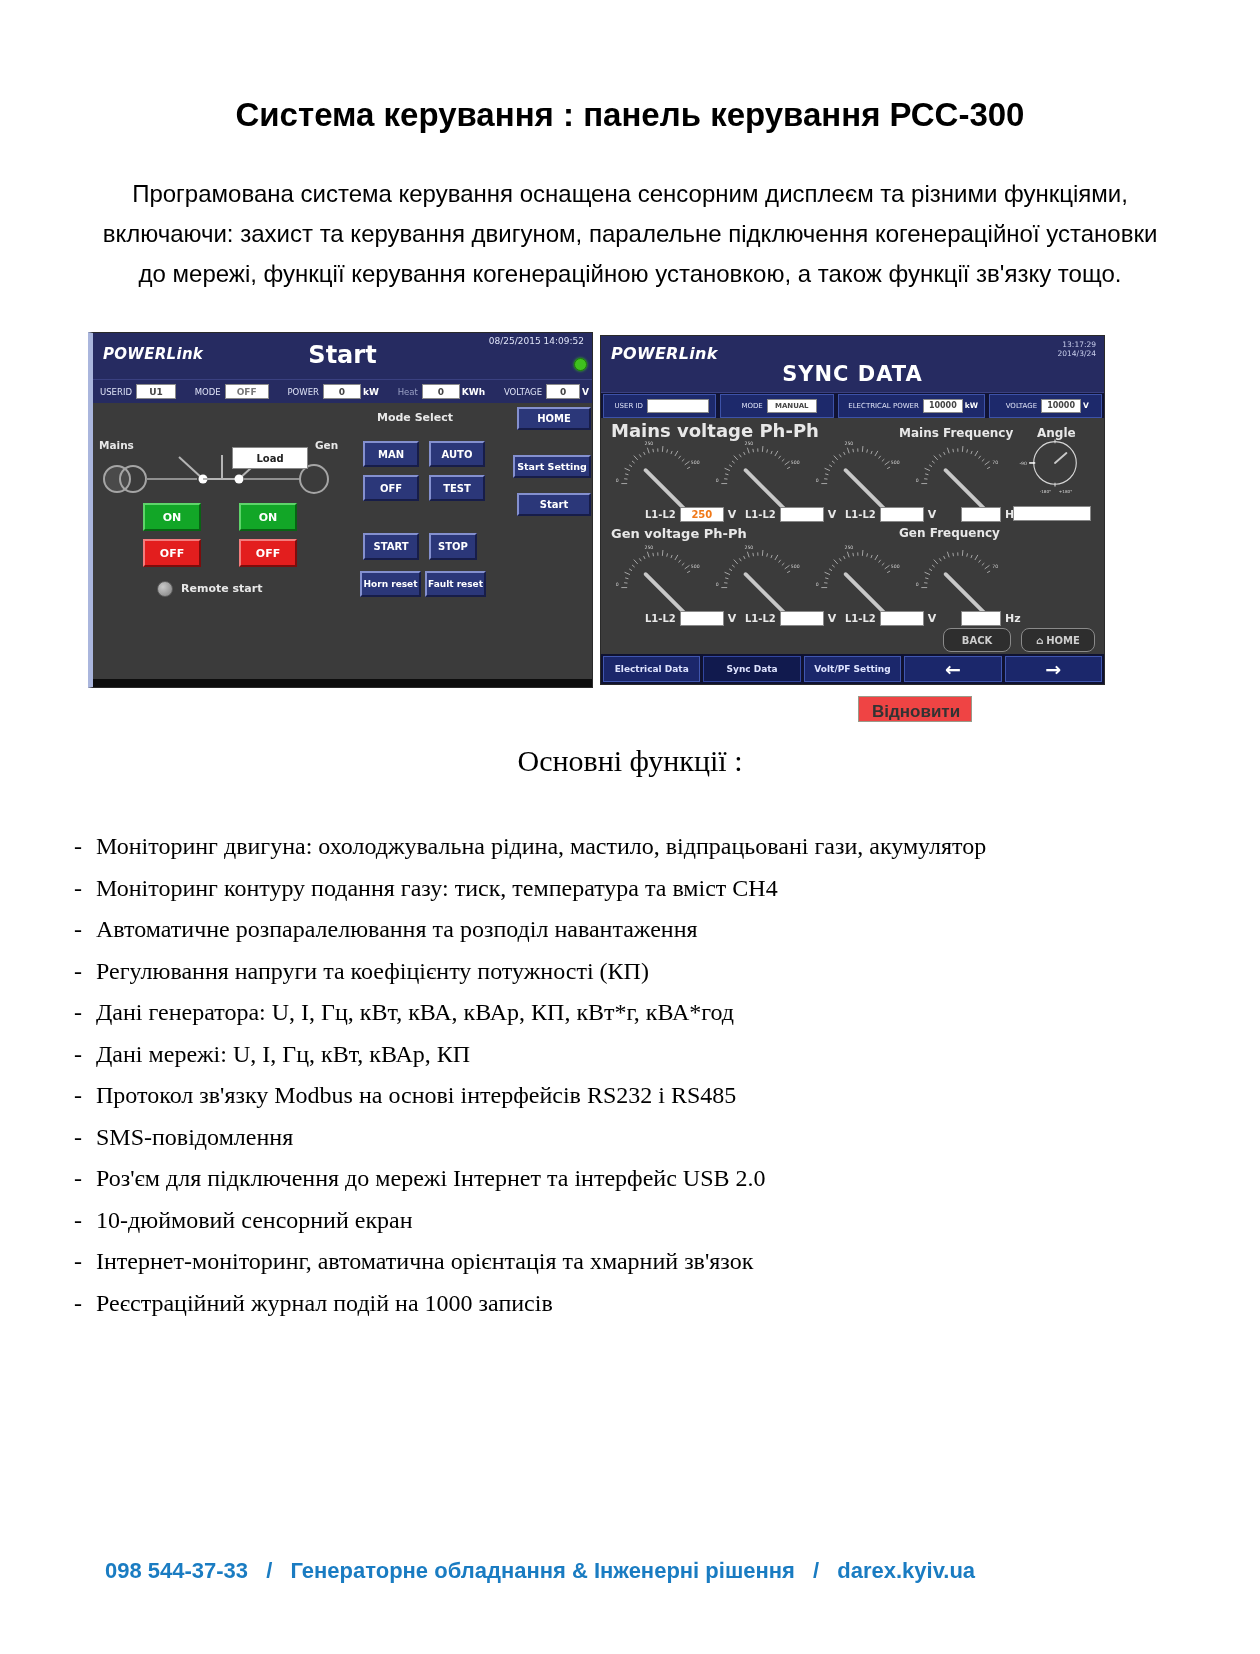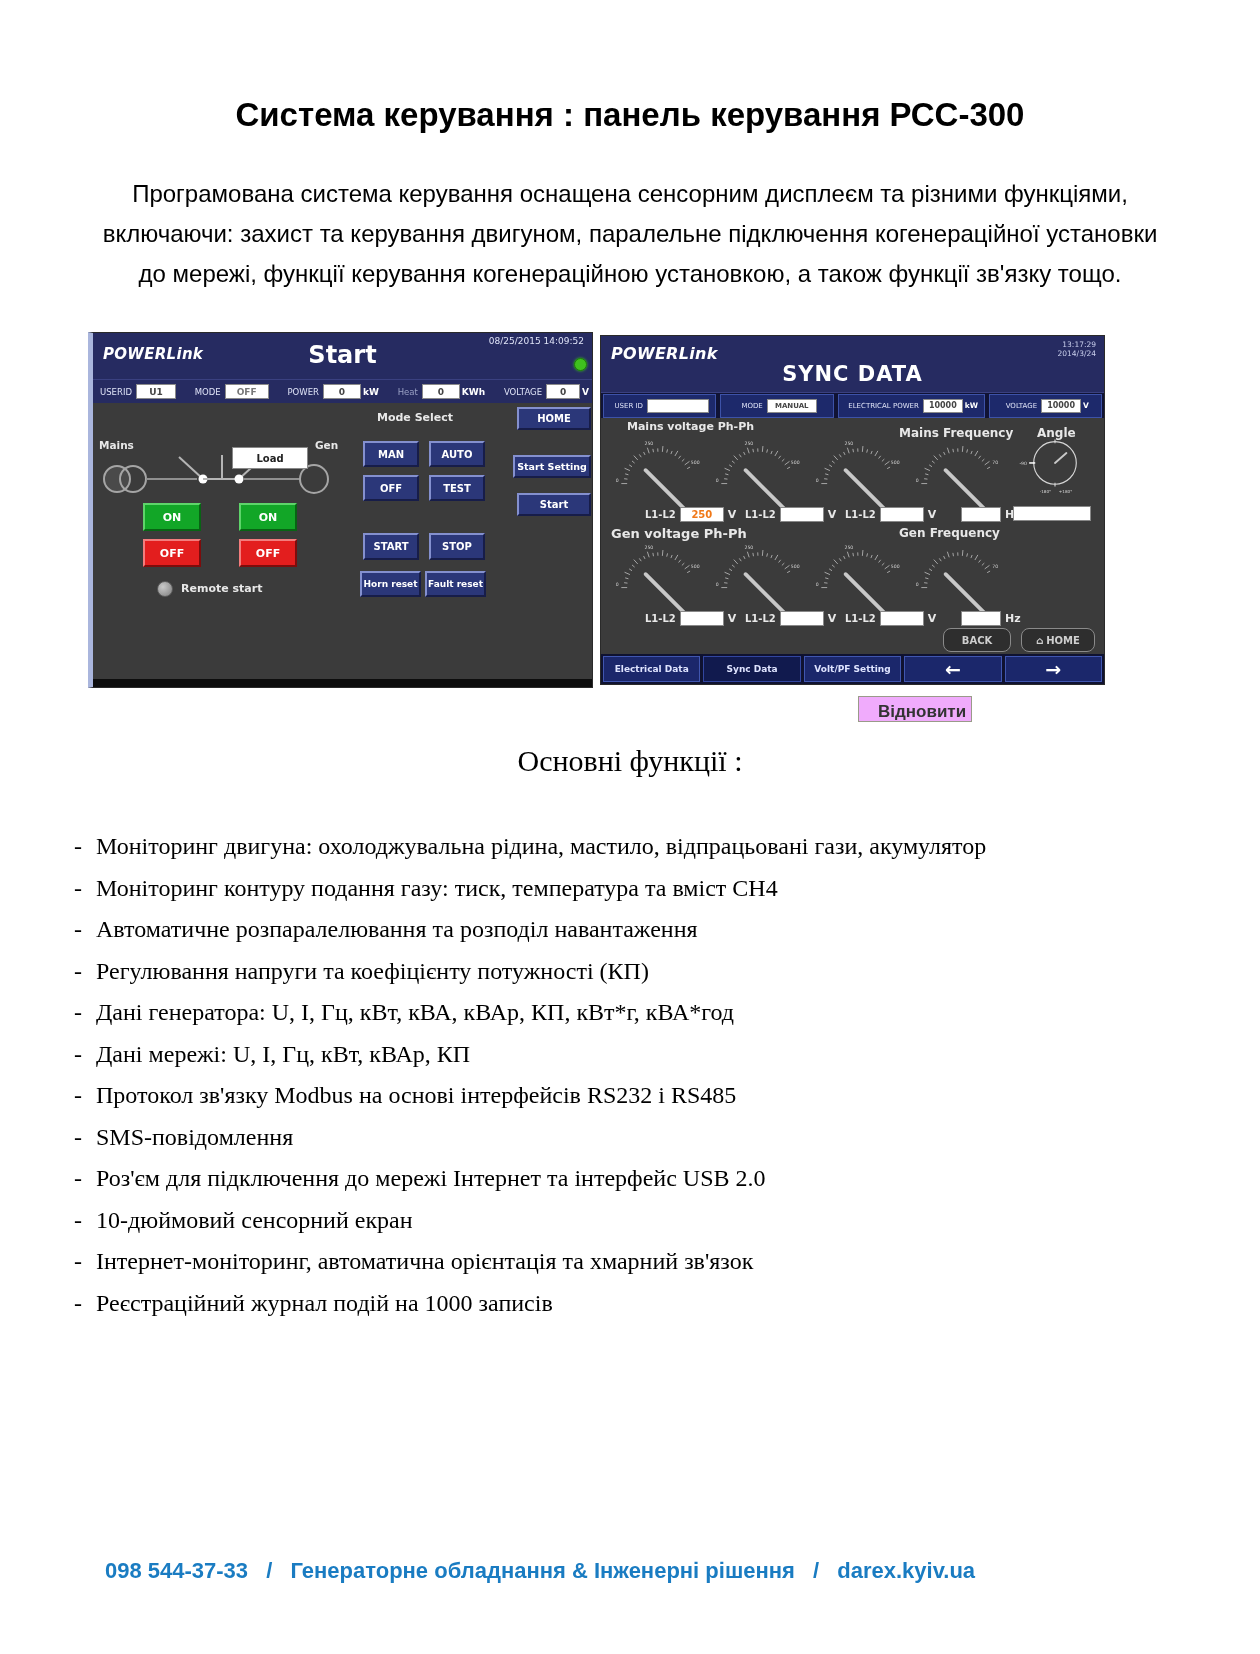--- a/index.html
+++ b/index.html
@@ -61,21 +61,21 @@
   .ro-box{background:#fff;border:1px solid #888;width:44px;height:15px;display:flex;align-items:center;justify-content:center;font-size:10px;font-weight:bold;color:#333;box-sizing:border-box;}
   .ro-box.orange{color:#f07818;}
   .ro-unit{font-size:11px;font-weight:bold;color:#e8e8e8;margin-left:4px;}
   .gauge{position:absolute;}
   .gauge svg{overflow:visible;}
   
   .p-tabs{position:absolute;left:0;right:0;bottom:0;height:30px;background:#0f1231;display:flex;gap:3px;padding:2px;box-sizing:border-box;}
   .tab{flex:1;background:#1b276b;border:1px solid #4056b0;color:#dfe4ff;font-size:9px;font-weight:bold;display:flex;align-items:center;justify-content:center;cursor:pointer;}
   .tab.selected{background:#111a4e;border-color:#3246a0;}
   .tab.arrow{font-size:19px;font-weight:900;color:#fff;}
-  .tooltip{position:absolute;left:858px;top:696px;width:114px;height:26px;background:#f0abfc;border:1px solid #9a9a8a;box-sizing:border-box;overflow:hidden;font-family:"Liberation Sans",sans-serif;font-size:17px;font-weight:bold;color:#333;padding-left:19px;line-height:29px;}
+  .tooltip{position:absolute;left:858px;top:696px;width:114px;height:26px;background:#ef4444;border:1px solid #9a9a8a;box-sizing:border-box;overflow:hidden;font-family:"Liberation Sans",sans-serif;font-size:17px;font-weight:bold;color:#333;padding-left:13px;line-height:29px;}
 </style>
 </head>
 <body>
 
 <main>
 
   <h1 class="doc-title">Система керування : панель керування РСС-300</h1>
   <p class="doc-intro">Програмована система керування оснащена сенсорним дисплеєм та різними функціями, включаючи: захист та керування двигуном, паралельне підключення когенераційної установки до мережі, функції керування когенераційною установкою, а також функції зв'язку тощо.</p>
 
   <section class="panel panel-left">
@@ -139,21 +139,21 @@
       <div class="btn navy" style="left:336px;top:38px;width:56px;height:26px;">AUTO</div>
       <div class="btn navy" style="left:270px;top:72px;width:56px;height:26px;">OFF</div>
       <div class="btn navy" style="left:336px;top:72px;width:56px;height:26px;">TEST</div>
 
       <div class="btn green" style="left:50px;top:100px;width:58px;height:28px;">ON</div>
       <div class="btn green" style="left:146px;top:100px;width:58px;height:28px;">ON</div>
       <div class="btn red" style="left:50px;top:136px;width:58px;height:28px;">OFF</div>
       <div class="btn red" style="left:146px;top:136px;width:58px;height:28px;">OFF</div>
 
       <div class="btn navy" style="left:270px;top:130px;width:56px;height:27px;">START</div>
-      <div class="btn navy" style="left:336px;top:130px;width:56px;height:27px;">STOP</div>
+      <div class="btn navy" style="left:336px;top:130px;width:48px;height:27px;">STOP</div>
       <div class="btn navy" style="left:267px;top:168px;width:61px;height:26px;font-size:9px;">Horn reset</div>
       <div class="btn navy" style="left:332px;top:168px;width:61px;height:26px;font-size:9px;">Fault reset</div>
 
       <span class="abs" style="left:64px;top:178px;width:14px;height:14px;border-radius:50%;background:radial-gradient(circle at 35% 35%,#c9c9c9,#7e7e7e);border:1px solid #5c5c5c;"></span>
       <span class="lbl" style="left:88px;top:179px;font-size:11px;">Remote start</span>
     </div>
     <div class="p-bottom"></div>
   </section>
 
   <section class="panel panel-right">
@@ -179,21 +179,21 @@
         <span class="fbox" style="width:40px;">10000</span>
         <span class="funit">kW</span>
       </span>
       <span class="fgroup">
         <span class="flabel">VOLTAGE</span>
         <span class="fbox" style="width:40px;">10000</span>
         <span class="funit">V</span>
       </span>
     </div>
     <div class="p-body">
-      <span class="lbl" style="left:26px;top:2px;font-size:11px;">Mains voltage Ph-Ph</span>
+      <span class="lbl" style="left:10px;top:2px;font-size:18px;">Mains voltage Ph-Ph</span>
       <span class="lbl" style="left:298px;top:8px;font-size:12px;">Mains Frequency</span>
       <span class="lbl" style="left:436px;top:8px;font-size:12px;">Angle</span>
 
       <div class="gauge gauge-v" style="left:12px;top:22px;width:92px;height:62px;"><svg viewBox="0 0 100 74" width="100%" height="100%">
             <line x1="12.0" y1="52.0" x2="5.0" y2="52.0" stroke="#b9b9b9" stroke-width="1"></line>
             <line x1="12.4" y1="46.7" x2="8.4" y2="46.2" stroke="#b9b9b9" stroke-width="1"></line>
             <line x1="13.5" y1="41.5" x2="9.6" y2="40.4" stroke="#b9b9b9" stroke-width="1"></line>
             <line x1="15.3" y1="36.5" x2="8.9" y2="33.7" stroke="#b9b9b9" stroke-width="1"></line>
             <line x1="17.8" y1="31.9" x2="14.4" y2="29.7" stroke="#b9b9b9" stroke-width="1"></line>
             <line x1="20.9" y1="27.6" x2="17.8" y2="25.0" stroke="#b9b9b9" stroke-width="1"></line>

